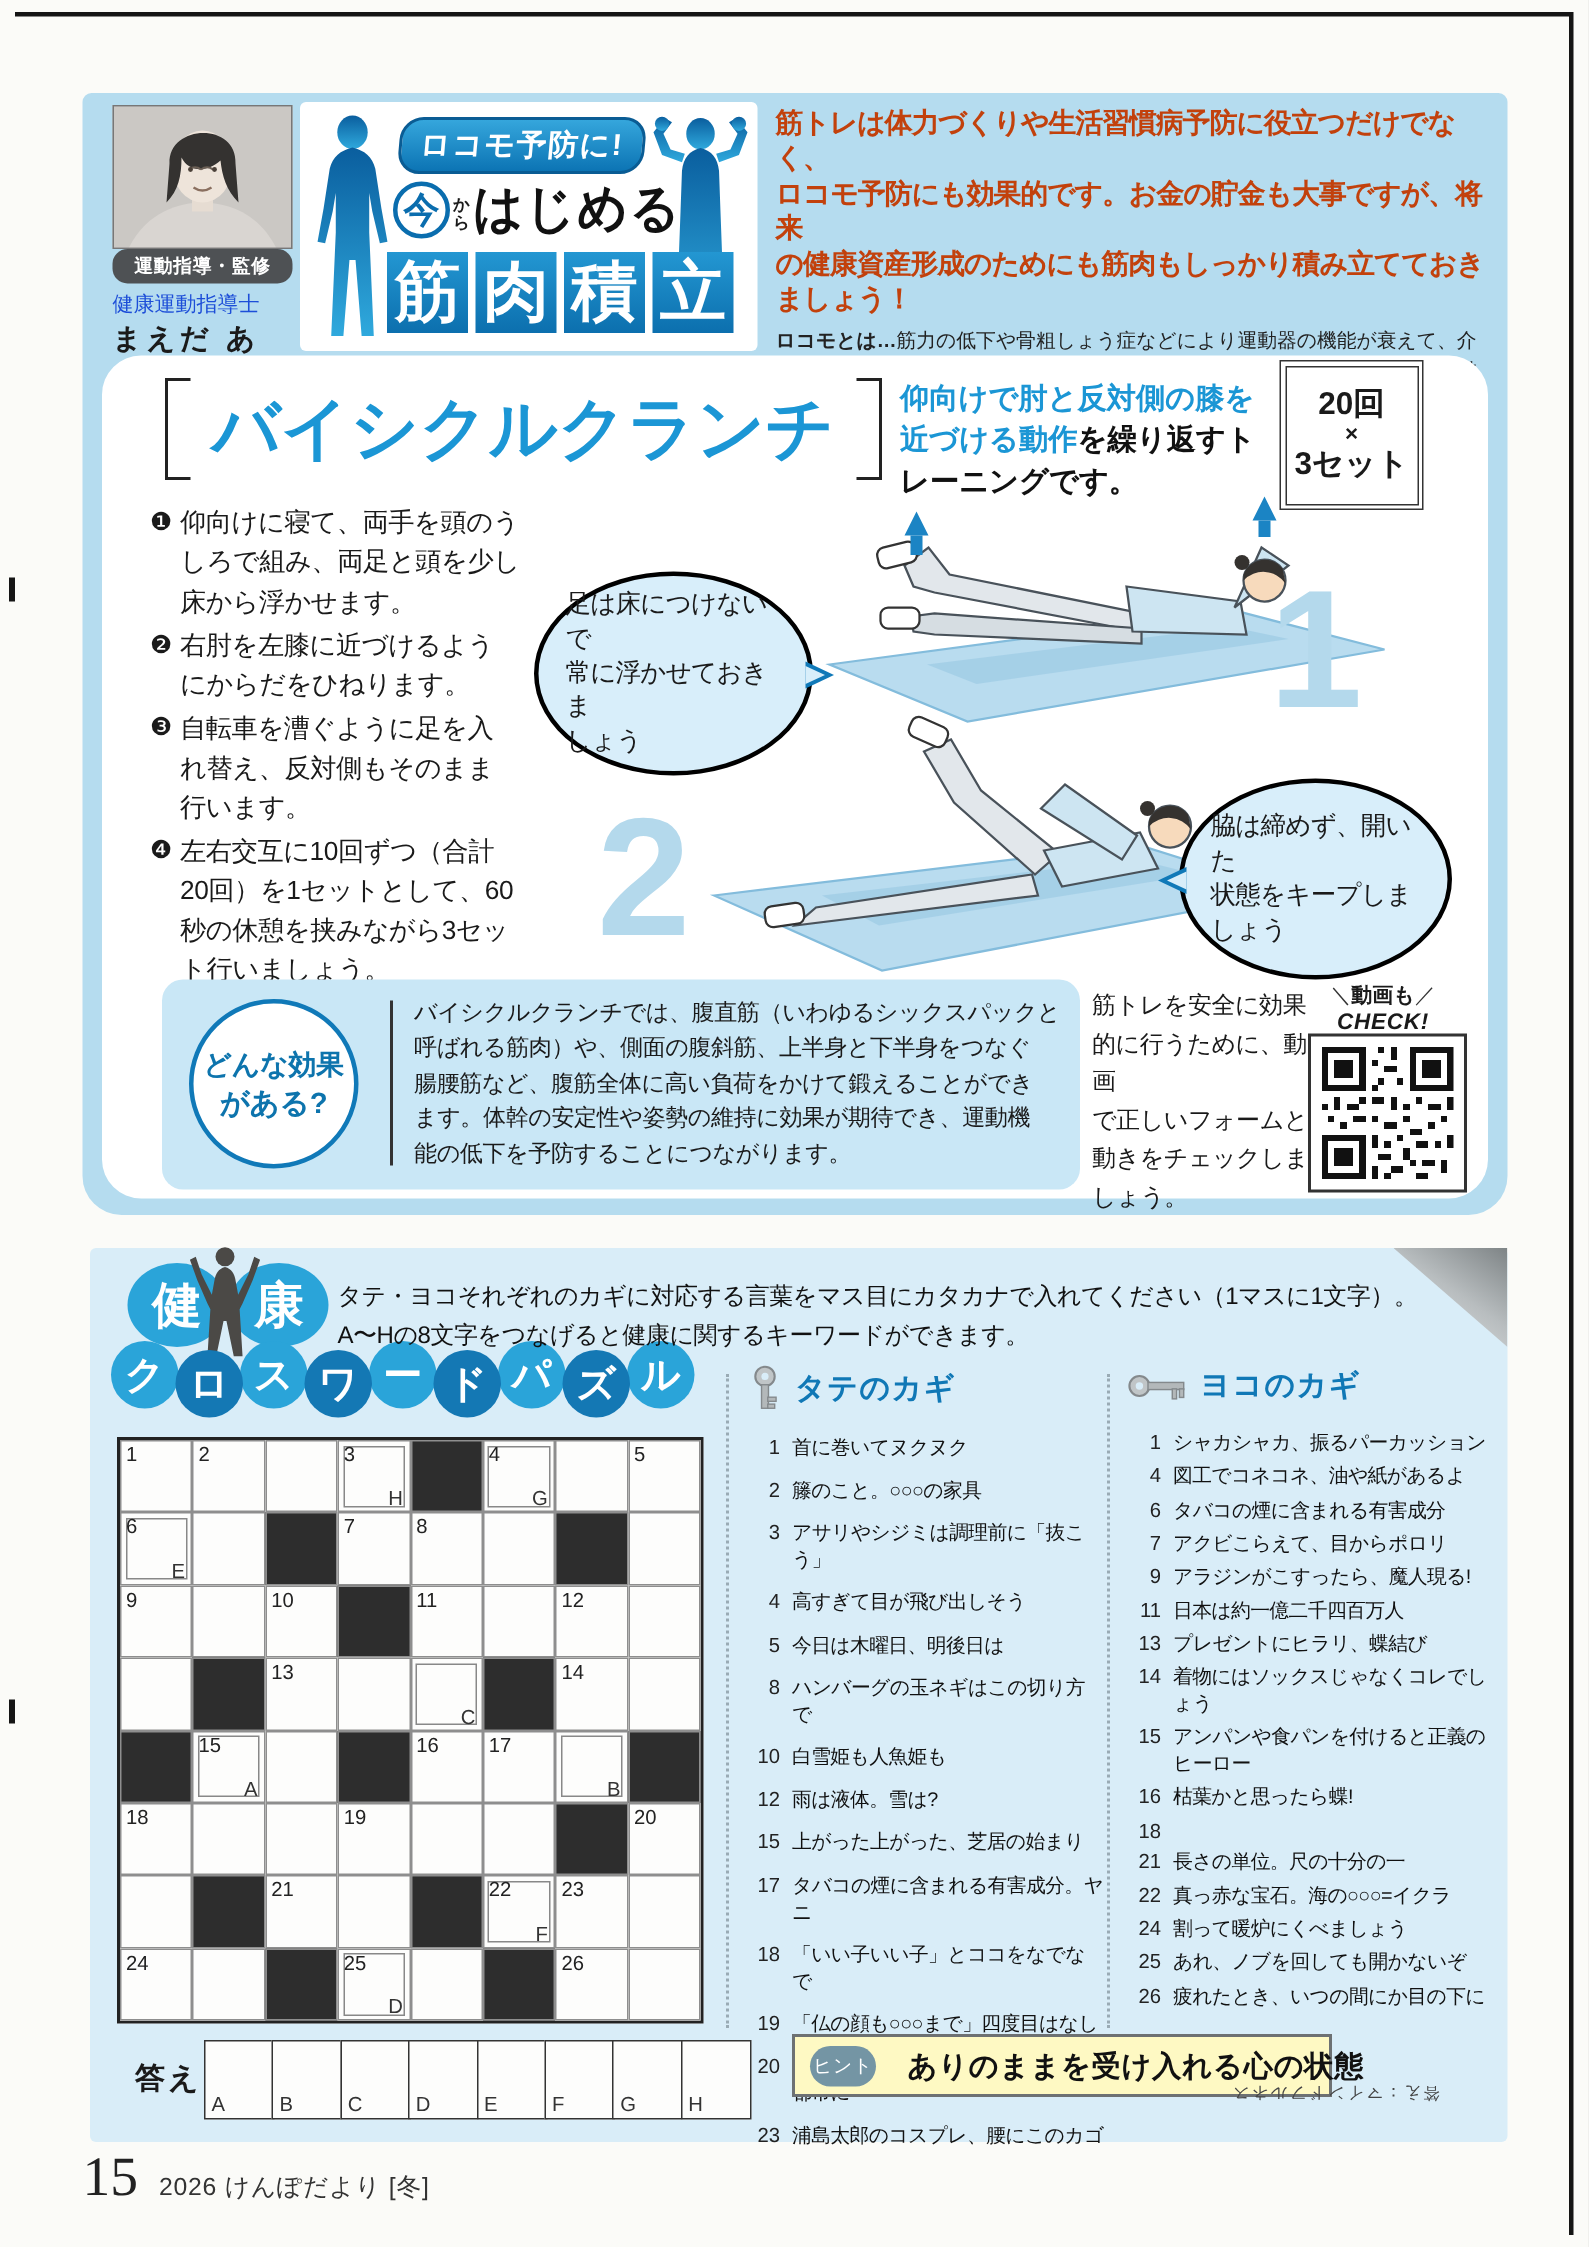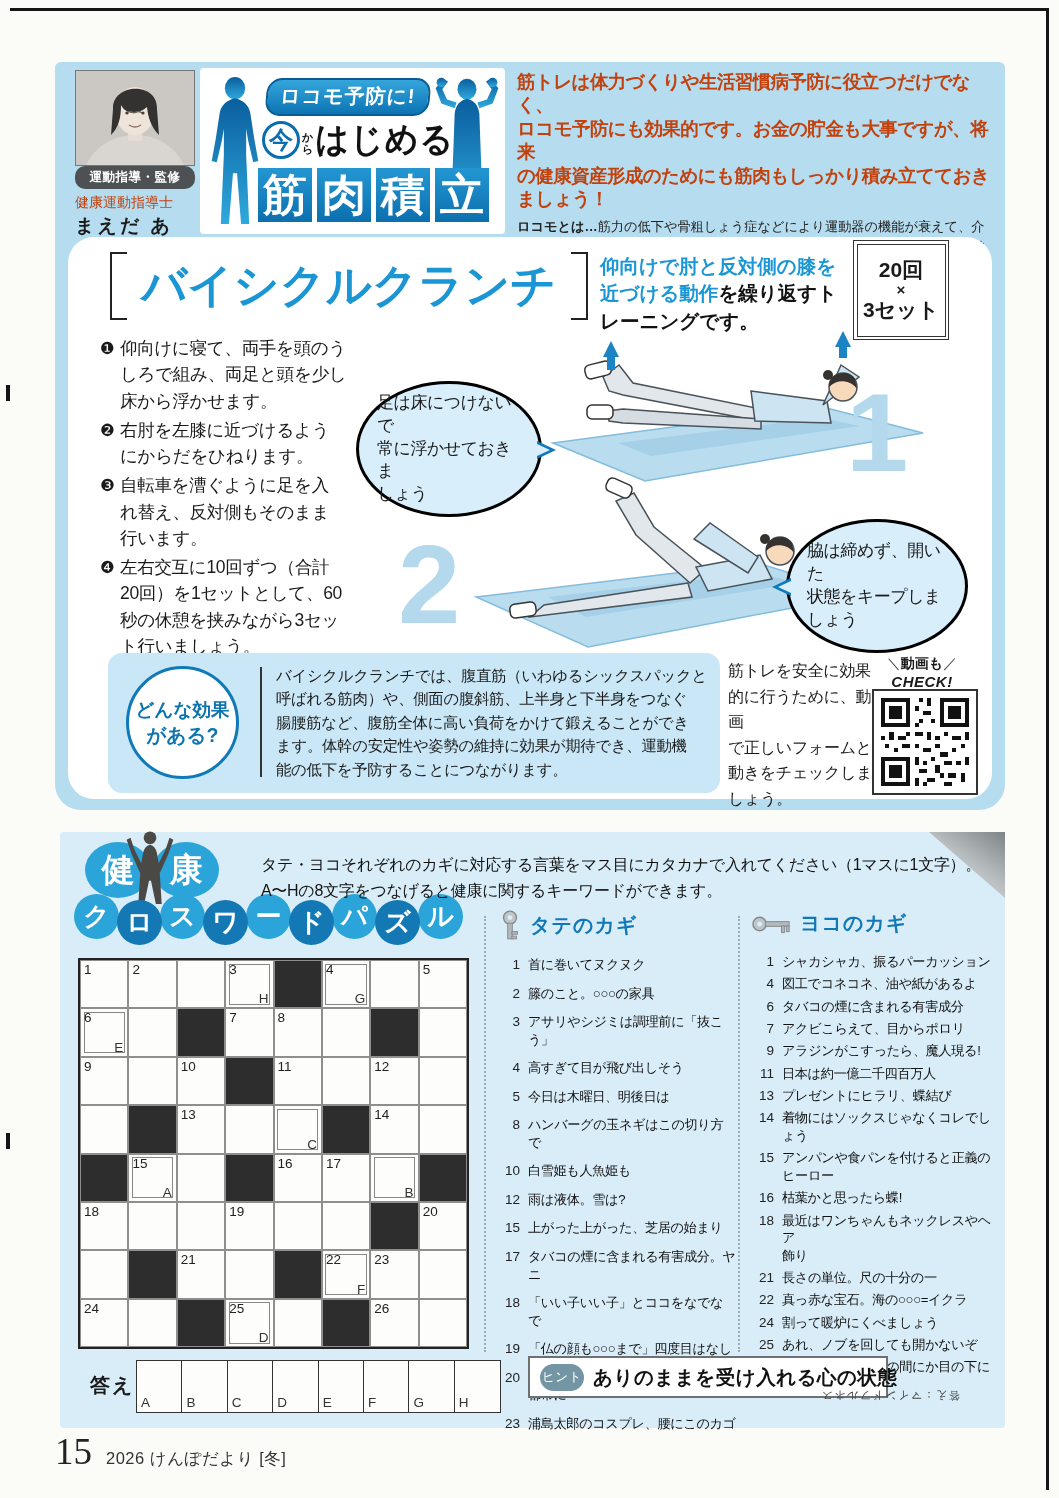--- a/index.html
+++ b/index.html
@@ -14,21 +14,21 @@
 
   
   .top-frame{position:absolute;left:55px;top:62px;width:950px;height:748px;background:#b5dcef;
              border-radius:6px 6px 26px 26px;}
 
   .photo-card{position:absolute;left:20px;top:8px;width:120px;}
   .photo{width:120px;height:96px;border:1px solid #777;background:#cfccc8;overflow:hidden;}
   .photo svg{display:block;}
   .photo-label{width:120px;background:#4e5154;color:#fff;font-size:12.5px;text-align:center;
                padding:3px 0;font-weight:bold;letter-spacing:0.5px;border-radius:10px;}
-  .photo-title{font-size:14px;margin-top:5px;color:#c2410c;}
+  .photo-title{font-size:14px;margin-top:5px;color:#1d4ed8;}
   .photo-name{font-size:19px;font-weight:bold;letter-spacing:3px;margin-top:1px;}
 
   .banner{position:absolute;left:145px;top:6px;width:305px;height:166px;background:#fff;border-radius:4px;}
   .sil-left{position:absolute;left:4px;top:8px;}
   .sil-right{position:absolute;right:0px;top:2px;}
   .badge{position:absolute;left:66px;top:10px;background:linear-gradient(#35a6dc,#0c74b4);
          color:#fff;font-size:20px;font-weight:bold;padding:3px 12px 4px;border-radius:15px;
          border:2px solid #0a5c94;transform:skewX(-5deg);letter-spacing:1px;white-space:nowrap;}
   .ima-row{position:absolute;left:62px;top:49px;display:flex;align-items:center;}
   .ima-circle{width:38px;height:38px;border-radius:50%;border:3px solid #0a6dae;background:#fff;
@@ -115,21 +115,21 @@
            font-size:33px;font-weight:bold;display:flex;align-items:center;justify-content:center;}
   .logo-fig{position:absolute;left:57px;top:-2px;}
   .logo-circles{position:absolute;left:14px;top:62px;display:flex;}
   .lc{width:45px;height:45px;border-radius:50%;color:#fff;font-size:26px;font-weight:bold;
       display:flex;align-items:center;justify-content:center;margin-right:-2px;flex:none;}
   .lc.a{background:#2aa4d9;}
   .lc.b{background:#1478b4;}
   .lc.dn{transform:translateY(6px);}
 
   .cw-intro{position:absolute;left:165px;top:20px;width:775px;font-size:16px;line-height:1.62;
-            white-space:pre-line;color:#111;letter-spacing:-0.3px;margin-left:36px;}
+            white-space:pre-line;color:#111;letter-spacing:-0.3px;}
 
   .grid{position:absolute;left:18px;top:126px;width:391px;height:391px;border:2.5px solid #222;
         display:grid;grid-template-columns:repeat(8,1fr);grid-template-rows:repeat(8,1fr);background:#fff;}
   .cell{position:relative;border:0.8px solid #8e8e8e;background:#fdfdfc;}
   .cell.blk{background:#2d2d2d;}
   .cell .num{position:absolute;left:3px;top:1px;font-size:13.5px;color:#222;}
   .cell .mark{position:absolute;inset:2.5px;border:1.1px solid #888;}
   .cell .ltr{position:absolute;right:4px;bottom:1px;font-size:13.5px;color:#333;}
 
   .dotline{position:absolute;top:84px;height:436px;border-left:2px dotted #9aabb5;width:0;}
@@ -143,22 +143,22 @@
   .clue .ct{font-size:13.2px;letter-spacing:-0.4px;line-height:1.33;white-space:pre-line;color:#111;}
   .down-list .clue{margin-bottom:11px;}
   .across-list .clue{margin-bottom:4.8px;}
 
   .ans-label{position:absolute;left:30px;top:540px;font-size:20px;font-weight:bold;letter-spacing:2px;}
   .ans-row{position:absolute;left:76px;top:528px;display:flex;}
   .abox{position:relative;width:47px;height:53px;border:1.6px solid #333;margin-left:-1.6px;background:#fdfdfc;}
   .abox:first-child{margin-left:0;}
   .abox .ltr{position:absolute;left:4px;bottom:2px;font-size:13.5px;color:#333;}
 
-  .hint{position:absolute;left:468px;top:524px;width:360px;height:42px;background:#ffffff;
-        border:2px solid #6d7173;display:flex;align-items:center;padding:0 10px;gap:9px;}
+  .hint{position:absolute;left:468px;top:524px;width:360px;height:42px;background:#fef9c3;
+        border:2px solid #6d7173;display:flex;align-items:center;padding:0 10px;gap:21px;}
   .hint-badge{flex:none;width:44px;height:27px;border-radius:14px;background:#7495a4;color:#fff;
               font-size:12.5px;display:flex;align-items:center;justify-content:center;letter-spacing:0.5px;}
   .hint-text{font-size:19.5px;font-weight:bold;color:#111;letter-spacing:0.5px;white-space:nowrap;}
 
   .rot-note{position:absolute;left:760px;top:556px;font-size:11px;color:#444;
             transform:rotate(180deg);letter-spacing:1.5px;}
 
   .footer{position:absolute;left:55px;top:1430px;display:flex;align-items:baseline;}
   .footer .pn{font-family:"Liberation Serif","DejaVu Serif",serif;font-size:37px;color:#222;}
   .footer .iss{margin-left:14px;font-size:16.5px;color:#333;letter-spacing:0.5px;}
@@ -669,22 +669,20 @@
             <span class="cn">15</span>
             <span class="ct">アンパンや食パンを付けると正義の
 ヒーロー</span>
           </li>
           <li class="clue">
             <span class="cn">16</span>
             <span class="ct">枯葉かと思ったら蝶!</span>
           </li>
           <li class="clue">
             <span class="cn">18</span>
-            <span class="ct">最近はワンちゃんもネックレスやヘア
-飾り</span>
           </li>
           <li class="clue">
             <span class="cn">21</span>
             <span class="ct">長さの単位。尺の十分の一</span>
           </li>
           <li class="clue">
             <span class="cn">22</span>
             <span class="ct">真っ赤な宝石。海の○○○=イクラ</span>
           </li>
           <li class="clue">

